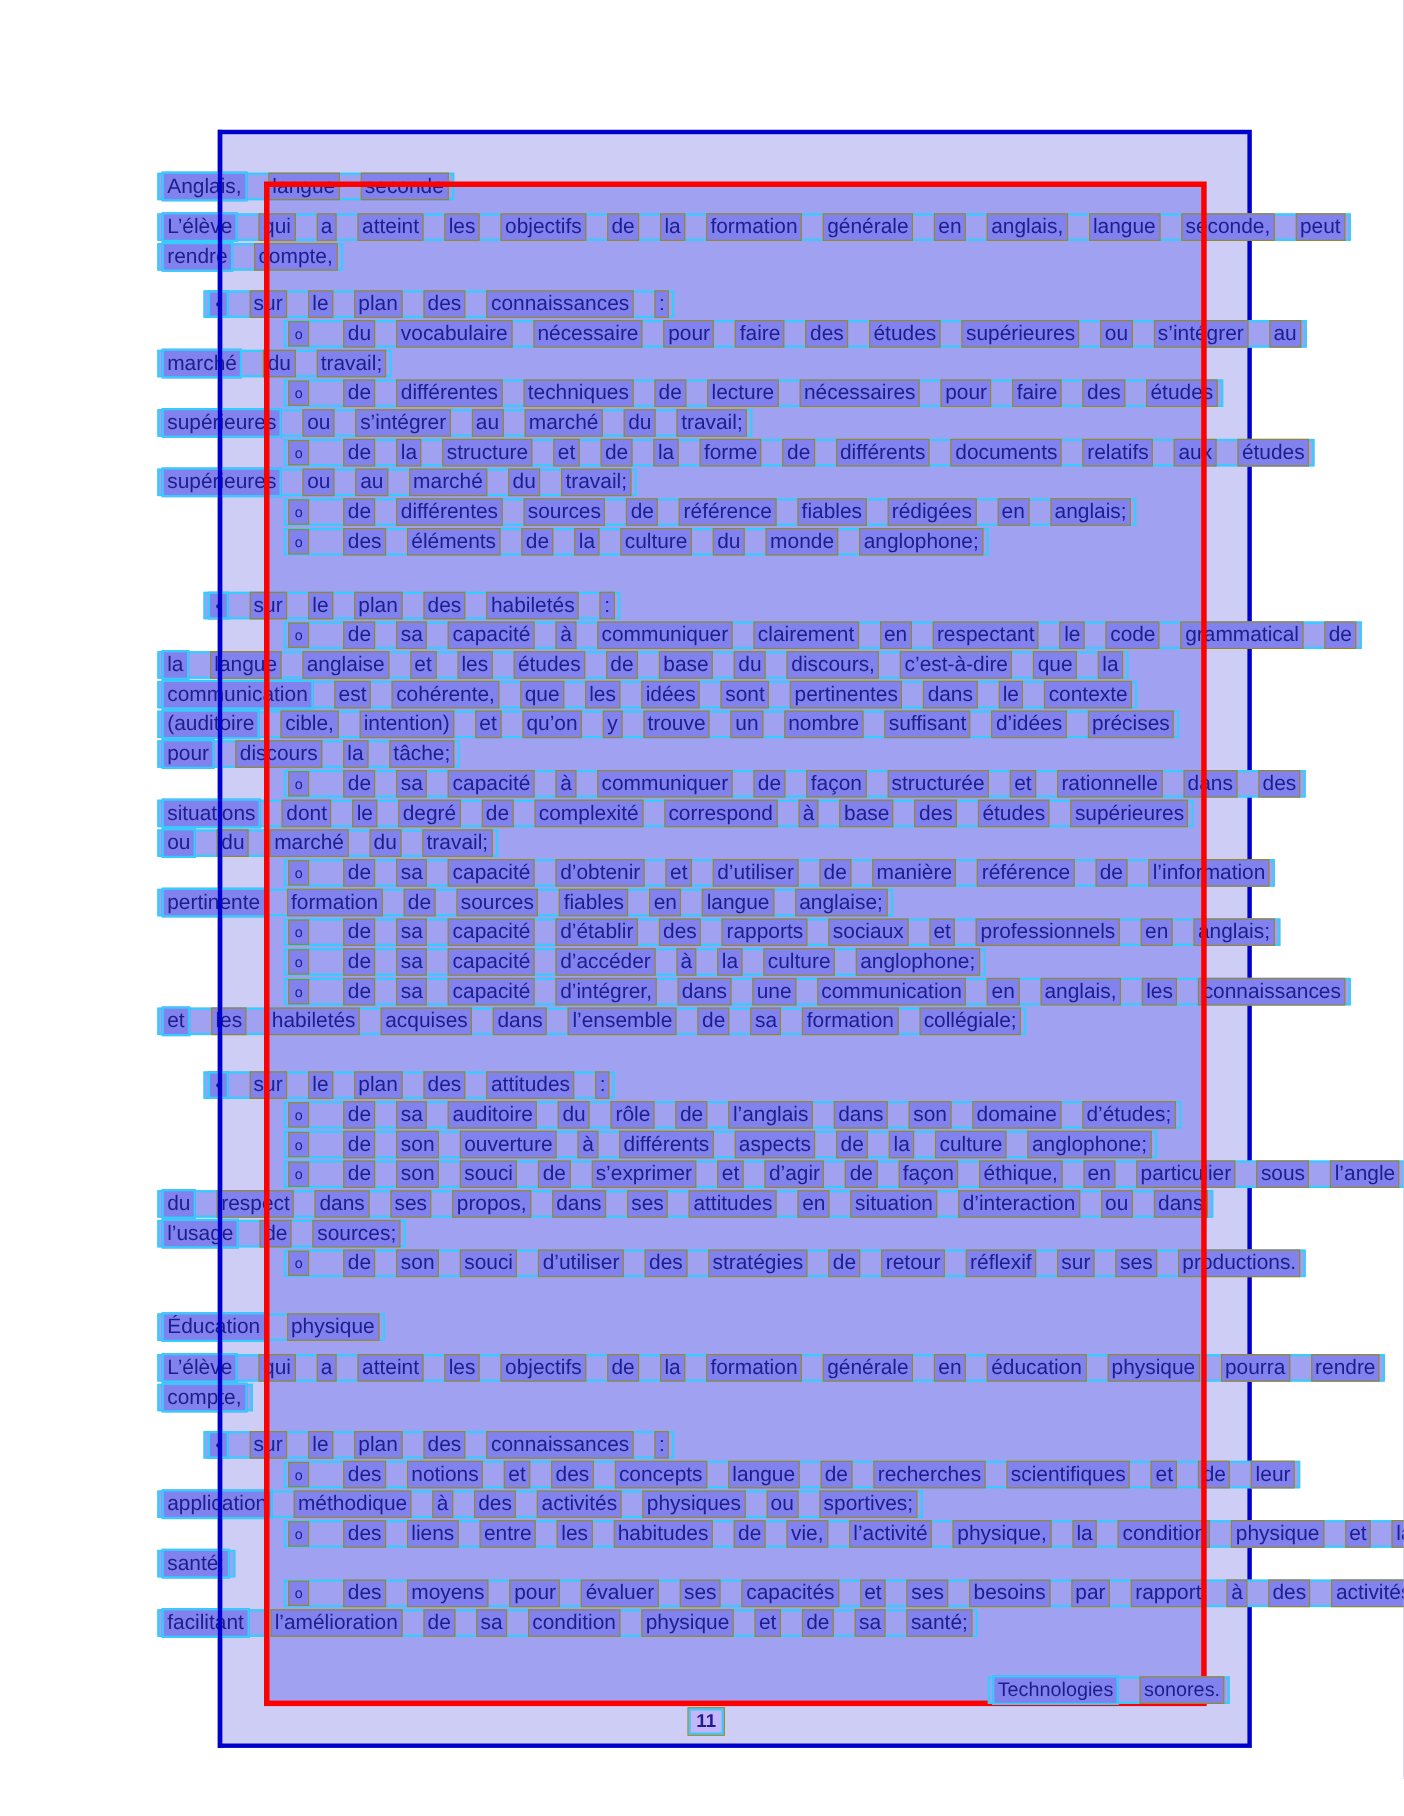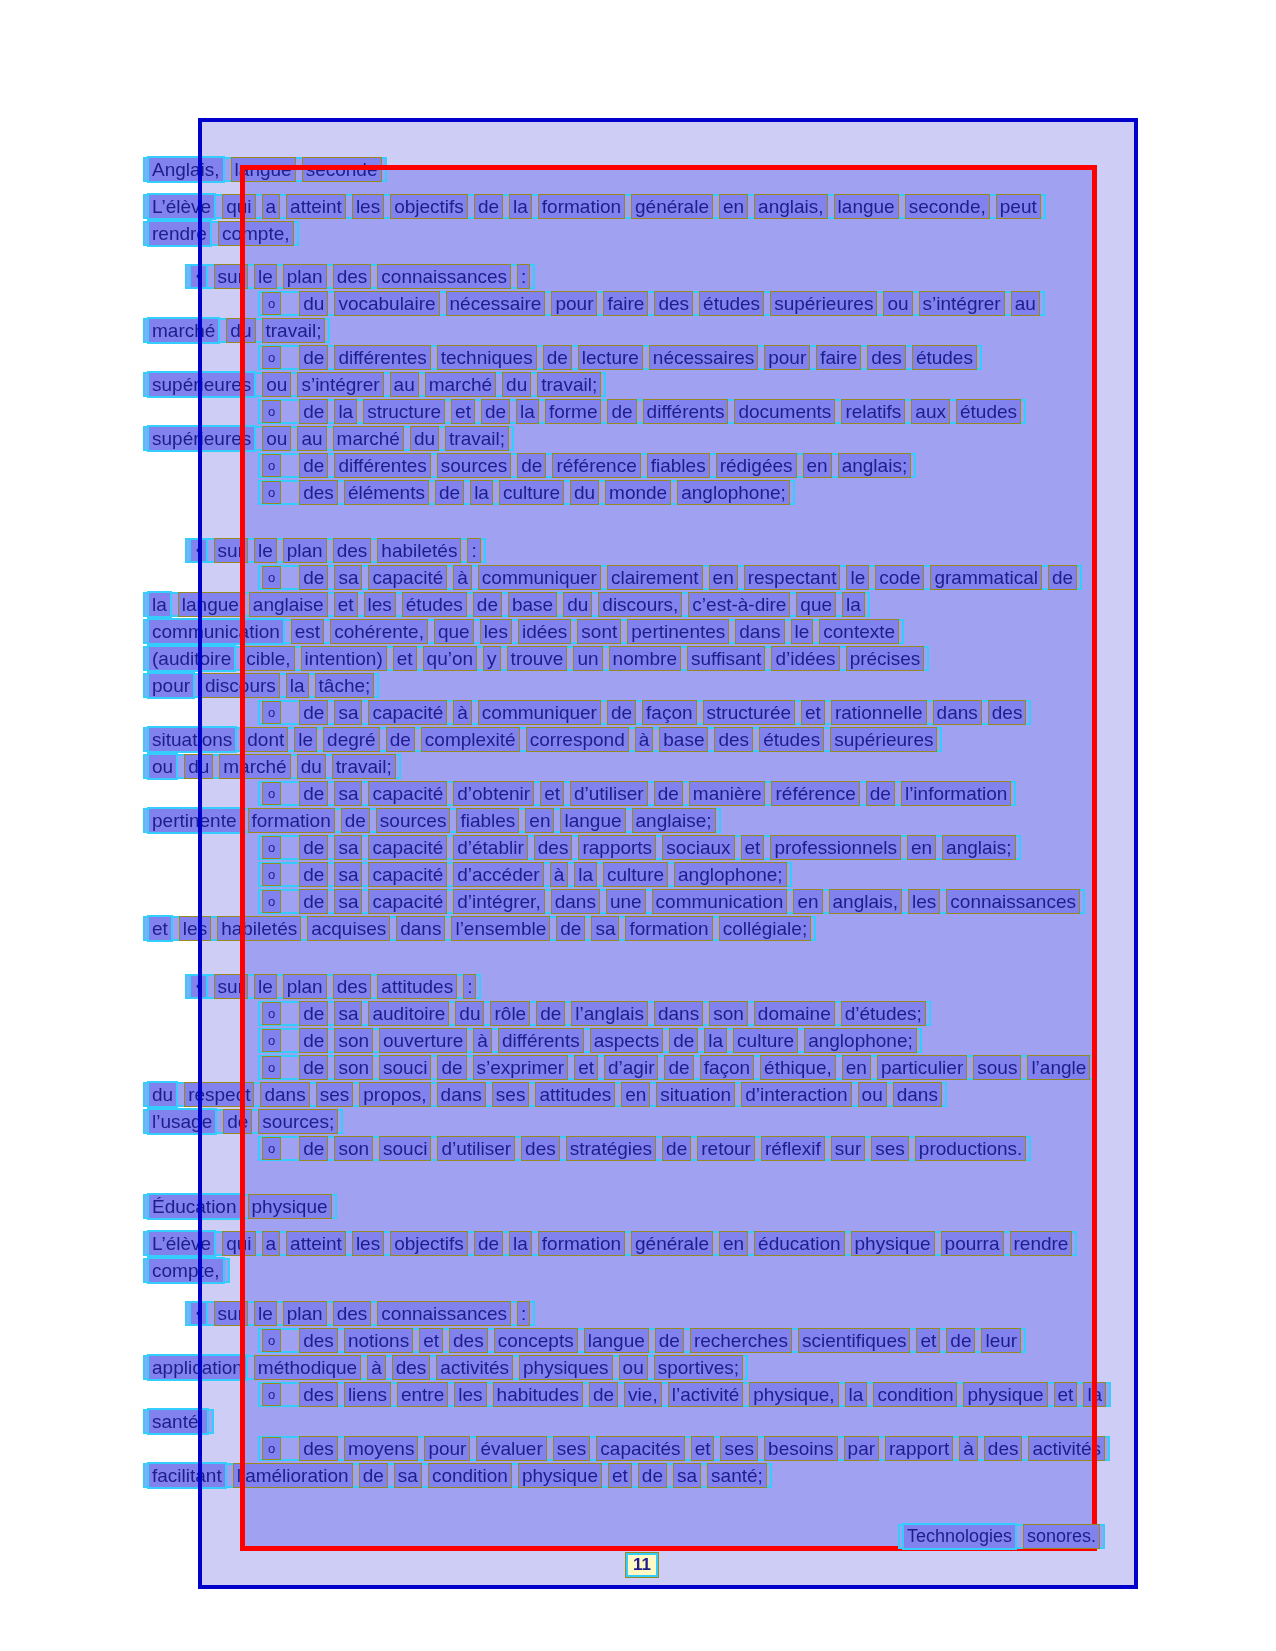--- a/index.html
+++ b/index.html
@@ -25,21 +25,21 @@
   
   .page-border-line{
     position:absolute;left:198px;top:118px;width:4px;height:1471px;background:#0000cd;z-index:5;
   }
   .content{
     position:absolute;left:143px;top:157px;width:1000px;z-index:3;
     color:#1d1d8e;font-size:19px;
   }
   .lrow{margin:0 0 2px 0;white-space:nowrap;}
   .line{
-    display:inline-flex;align-items:center;column-gap:6px;
+    display:inline-flex;align-items:center;column-gap:19px;
     border:2px solid #35cdfe;background:#a1a1f2;padding:0 3px 0 2px;
   }
   .word{
     display:inline-block;background:#8182ed;border:1px solid #97891f;
     padding:1px 3px;margin:-2px 0;line-height:21px;white-space:pre;
   }
   .w-first{border:2px solid #35cdfe;margin:-3px 0;}
   .marker-dot{
     font-size:13px;line-height:19px;padding:1px 5px;
   }
@@ -48,21 +48,21 @@
   .indent-sub{margin-left:115px;}
   .indent-subcont{}
   .blk-heading{margin-bottom:12px;}
   .blk-para{margin-bottom:18px;}
   .blk-spacer{height:31px;}
   .footer-note{
     position:absolute;left:898px;top:1524px;z-index:7;color:#1d1d8e;font-size:18px;
   }
   .page-num{
     position:absolute;left:625px;top:1552px;z-index:7;color:#1d1d8e;font-size:17px;
-    background:#fef9c3;border:1px solid #97891f;box-shadow:inset 0 0 0 2px #35cdfe;
+    background:#c4b5fd;border:1px solid #97891f;box-shadow:inset 0 0 0 2px #35cdfe;
     padding:2px 7px;font-weight:bold;
   }
 </style>
 </head>
 <body>
 
 <div class="page-sheet"></div>
 <div class="overlay-panel"></div>
 <div class="page-border-line"></div>
 <div class="red-box"></div>

